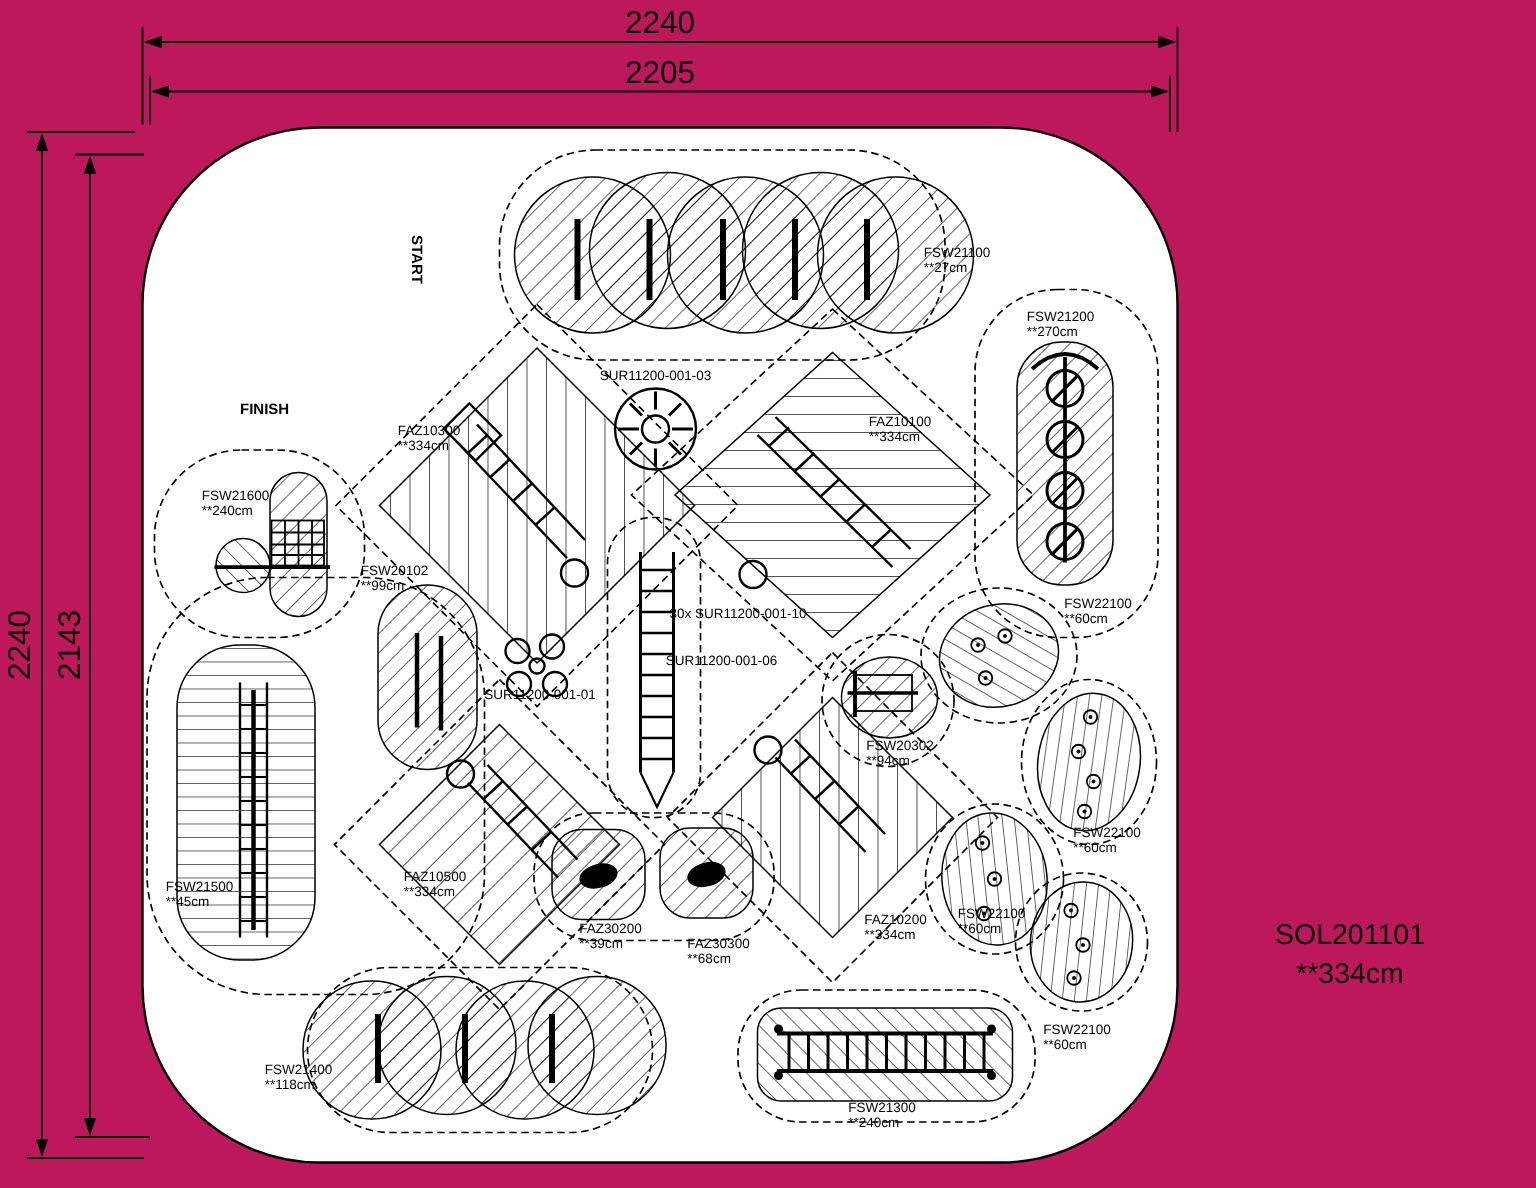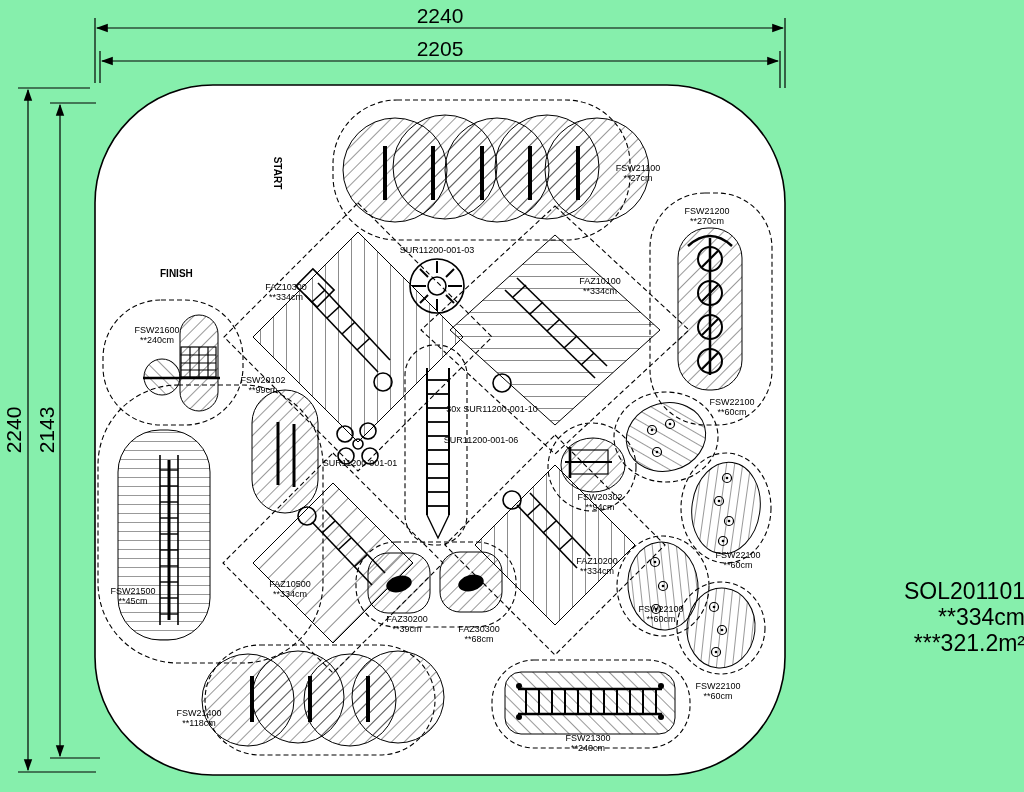--- a/index.html
+++ b/index.html
@@ -1,24 +1,24 @@
 <!DOCTYPE html>
 <html><head>
 <meta charset="utf-8">
 <style>
   html,body{margin:0;padding:0;background:#fff;}
-  #canvas{position:relative;width:1024px;height:792px;background:#86efac;overflow:hidden;
+  #canvas{position:relative;width:1024px;height:792px;background:#be185d;overflow:hidden;
           font-family:"Liberation Sans", sans-serif;color:#000;}
   svg{position:absolute;left:0;top:0;}
   .dim{position:absolute;transform:translateX(-50%);font-size:21px;white-space:nowrap;}
   .dimv{position:absolute;transform:translate(-50%,-50%) rotate(-90deg);font-size:21px;white-space:nowrap;}
-  .eq{position:absolute;transform:translateX(-50%);text-align:center;font-size:9px;line-height:10px;white-space:nowrap;}
+  .eq{position:absolute;transform:translateX(-50%);text-align:left;font-size:9px;line-height:10px;white-space:nowrap;}
   .marker{position:absolute;font-size:10px;font-weight:bold;white-space:nowrap;}
   #start-marker{transform:translate(-50%,-50%) rotate(90deg);}
-  #sol{position:absolute;left:775px;top:578px;width:250px;text-align:right;font-size:23px;line-height:26px;white-space:nowrap;}
+  #sol{position:absolute;left:775px;top:611px;width:250px;text-align:center;font-size:19px;line-height:26px;white-space:nowrap;}
 </style>
 </head>
 <body>
 
 <div id="canvas">
 
 <svg width="1024" height="792" viewBox="0 0 1024 792">
   <defs>
     <marker id="ar" viewBox="0 0 10 10" refX="9" refY="5" markerWidth="10" markerHeight="10" orient="auto-start-reverse">
       <path d="M0,1.5 L10,5 L0,8.5 z" fill="#000"></path>
@@ -403,21 +403,21 @@
       <div>**60cm</div>
     </div>
 <div class="eq" style="left:718px;top:681px">
       <div>FSW22100</div>
       <div>**60cm</div>
     </div>
 <div class="eq" style="left:290px;top:579px">
       <div>FAZ10500</div>
       <div>**334cm</div>
     </div>
-<div class="eq" style="left:597px;top:556px">
+<div class="eq" style="left:597px;top:608px">
       <div>FAZ10200</div>
       <div>**334cm</div>
     </div>
 <div class="eq" style="left:407px;top:614px">
       <div>FAZ30200</div>
       <div>**39cm</div>
     </div>
 <div class="eq" style="left:479px;top:624px">
       <div>FAZ30300</div>
       <div>**68cm</div>
@@ -431,16 +431,15 @@
       <div>**118cm</div>
     </div>
 <div class="eq" style="left:588px;top:733px">
       <div>FSW21300</div>
       <div>**240cm</div>
     </div>
 
 <div id="sol">
   <div>SOL201101</div>
   <div>**334cm</div>
-  <div>***321.2m²</div>
 </div>
 
 </div>
 
 </body></html>

